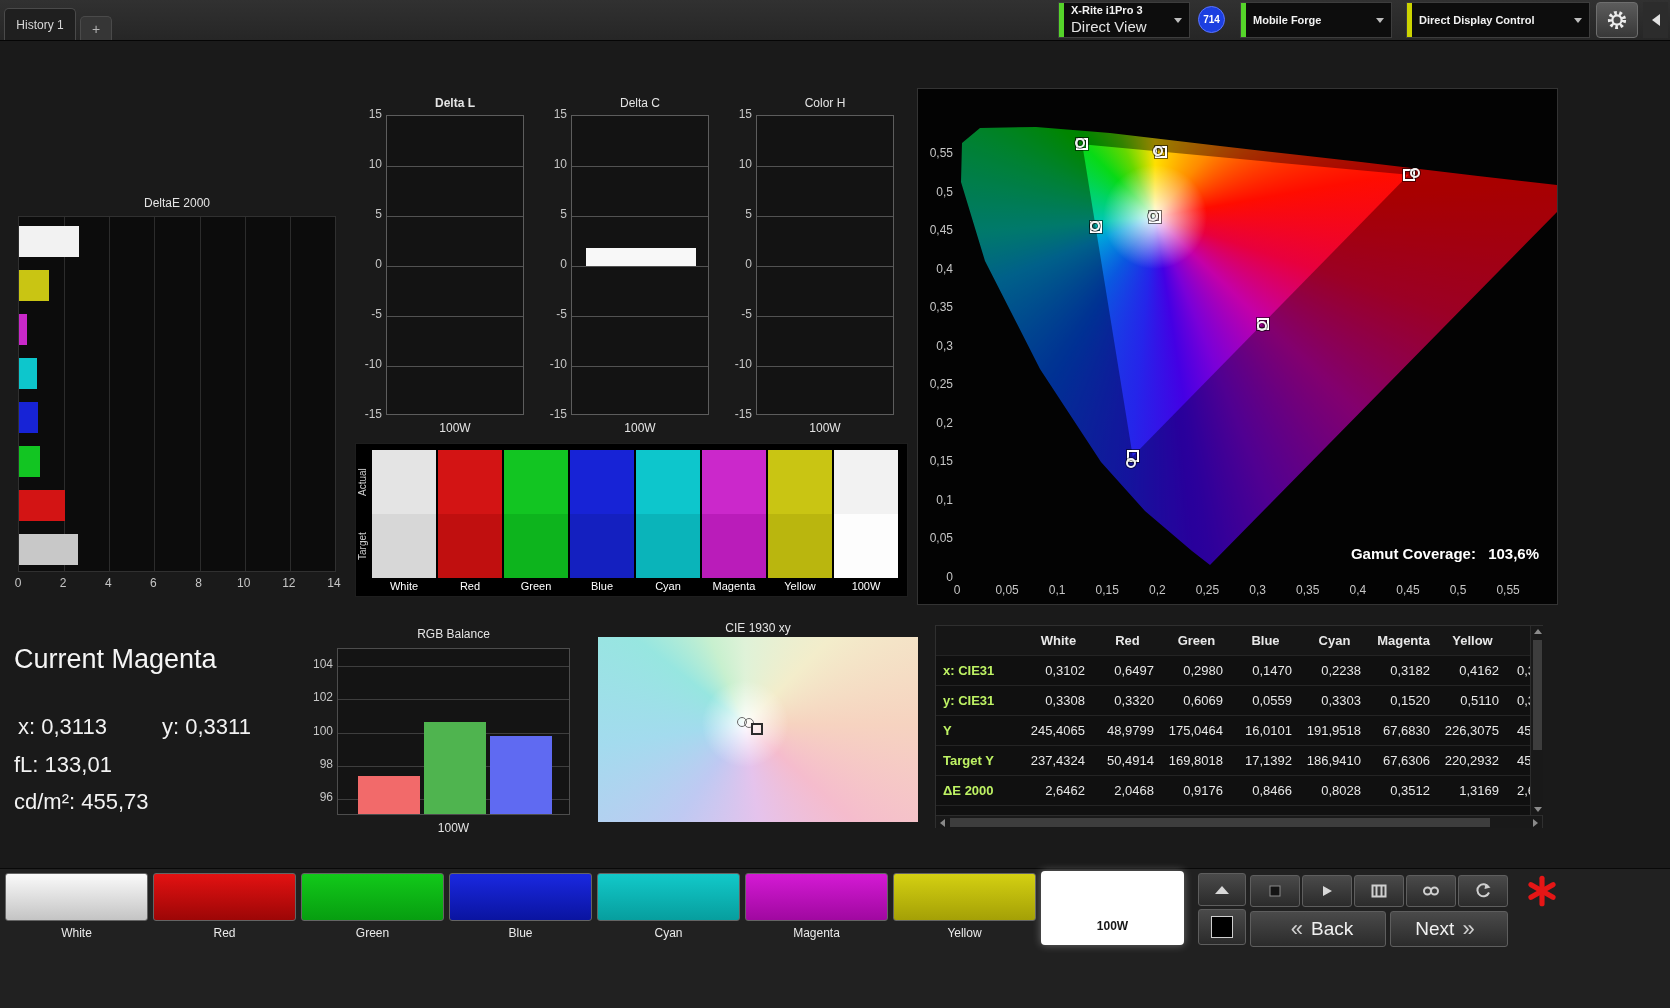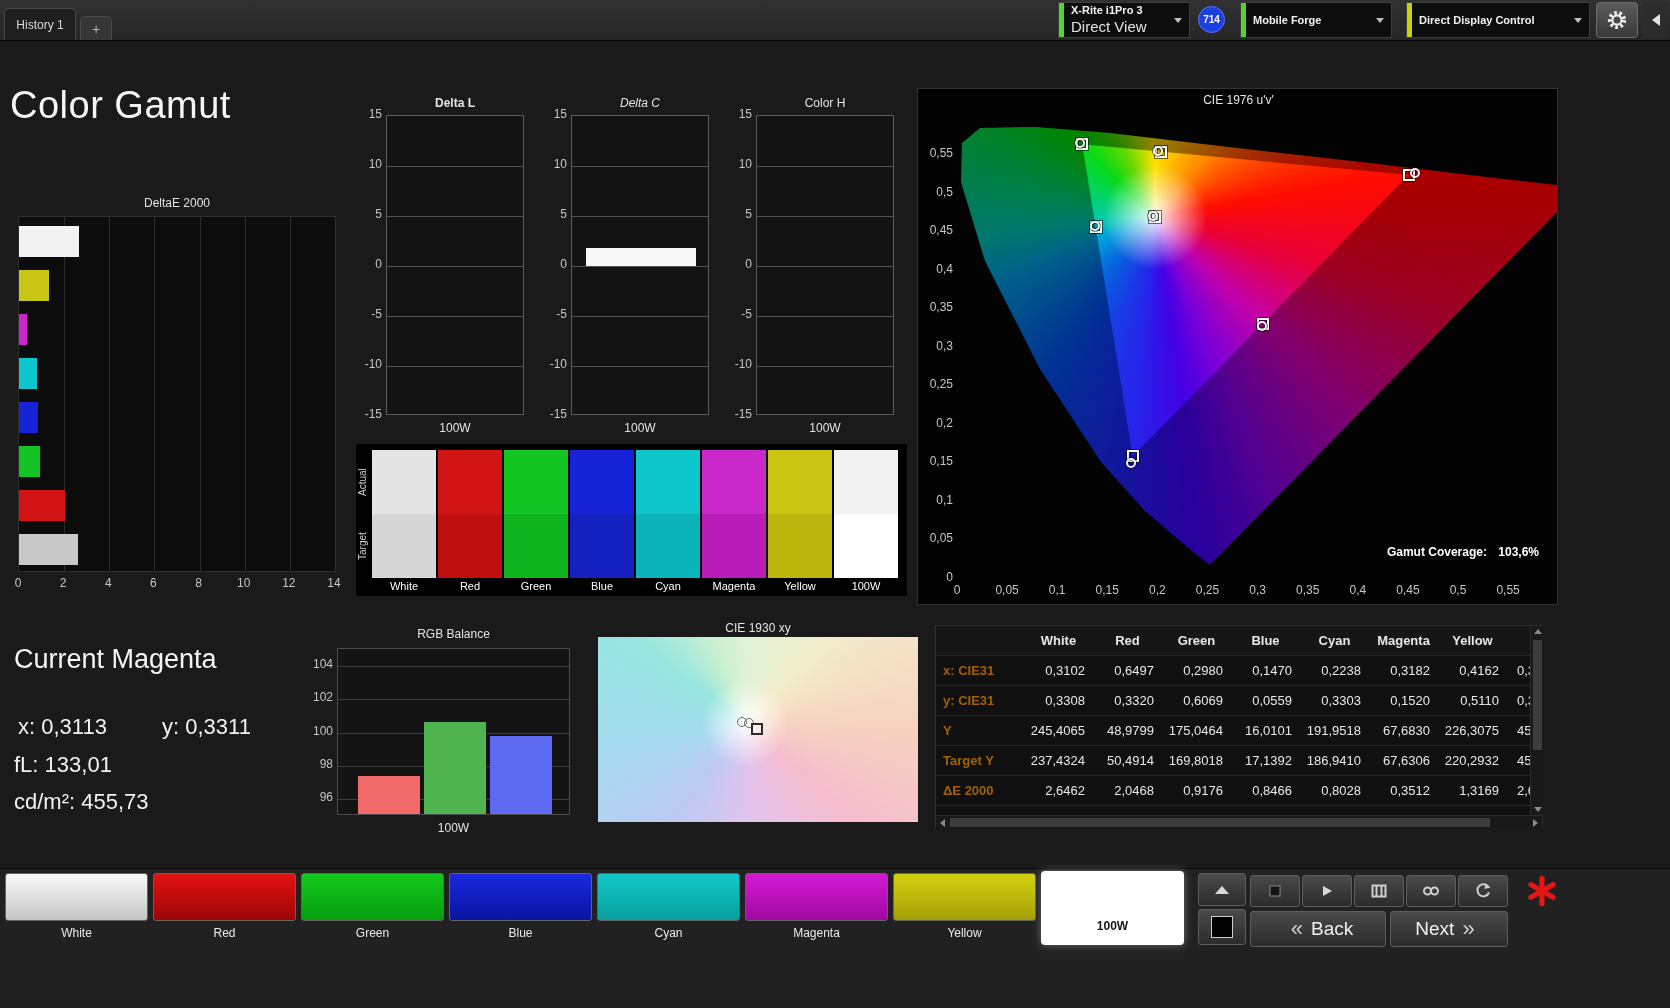--- a/index.html
+++ b/index.html
@@ -76,21 +76,21 @@
         #4400e4 171deg,#2525ea 186deg,#0a58e0 215deg,#00a0dc 248deg,#00c8b4 265deg,#00d464 292deg,
         #08da16 315deg,#66d800 336deg,#ffe000 360deg);}
   .locus-clip{clip-path:polygon(62px 39px,118px 38px,192px 44px,302px 57px,443px 73px,560px 87px,
         639px 96px,639px 123px,292px 476px,274px 462px,227px 422px,183px 373px,122px 280px,
         67px 172px,43px 93px,44px 54px);}
   .dim{filter:brightness(0.58) saturate(1.2);}
   .tsq{position:absolute;width:12px;height:12px;border:2px solid #fff;box-sizing:border-box;
        box-shadow:0 0 0 1px rgba(0,0,0,.55), inset 0 0 0 1px rgba(0,0,0,.55);}
   .mcirc{position:absolute;width:10px;height:10px;border:2px solid #f2f2f2;border-radius:50%;
        box-sizing:border-box;box-shadow:0 0 0 1px rgba(0,0,0,.5), inset 0 0 0 1px rgba(0,0,0,.5);}
-  .coverage{position:absolute;right:18px;top:456px;font-size:12px;font-weight:bold;color:#fff;}
+  .coverage{position:absolute;right:18px;top:456px;font-size:15px;font-weight:bold;color:#fff;}
   .coverage span{margin-left:8px;}
 
   
   .cr-title{position:absolute;left:14px;top:644px;font-size:27px;color:#f5f5f5;}
   .cr-line{position:absolute;font-size:22px;color:#f2f2f2;}
 
   
   .rgbplot{position:absolute;border:1px solid #4d4d4d;box-sizing:border-box;background:rgba(0,0,0,.2);overflow:hidden;}
   .rgbbar{position:absolute;bottom:0;}
   .rgb .ylab{width:28px;}
@@ -103,21 +103,21 @@
         #a3dbee 262deg,#97e6e0 308deg,#c8f0cf 338deg,#dff2d8 360deg);}
   .xycirc{position:absolute;width:10px;height:10px;border-radius:50%;border:1.5px solid #6a6a6a;box-sizing:border-box;}
   .xysq{position:absolute;width:12px;height:12px;border:2px solid #2c2c2c;box-sizing:border-box;}
 
   
   .mtable{position:absolute;left:935px;top:625px;width:608px;height:203px;background:#101010;
        border:1px solid #2f2f2f;box-sizing:border-box;}
   .mt-clip{position:absolute;left:0;top:0;width:594px;height:189px;overflow:hidden;}
   .mt-row{display:flex;height:29px;line-height:29px;border-bottom:1px solid #242424;font-size:13px;}
   .mt-row.head{font-weight:bold;color:#fff;background:#161616;}
-  .mt-label{flex:0 0 88px;padding-left:7px;box-sizing:border-box;font-weight:bold;color:#a16207;white-space:nowrap;}
+  .mt-label{flex:0 0 88px;padding-left:7px;box-sizing:border-box;font-weight:bold;color:#bef264;white-space:nowrap;}
   .mt-cell{flex:0 0 69px;width:69px;text-align:right;padding-right:8px;box-sizing:border-box;color:#e8e8e8;white-space:nowrap;}
   .mt-cell:last-child{text-align:left;padding-left:10px;padding-right:0;}
   .head .mt-cell{text-align:center;padding-right:0;}
   .vscroll{position:absolute;left:594px;top:0;width:13px;height:189px;background:#191919;border-left:1px solid #2c2c2c;box-sizing:border-box;}
   .hscroll{position:absolute;left:0;top:189px;width:606px;height:13px;background:#191919;border-top:1px solid #2c2c2c;box-sizing:border-box;}
   .sb-thumb{position:absolute;background:#3d3d3d;}
   .arr{width:0;height:0;position:absolute;}
 
   
   .bottombar{position:absolute;left:0;top:868px;width:1670px;height:140px;background:#212121;border-top:1px solid #090909;}
@@ -179,21 +179,20 @@
         <circle cx="11" cy="11" r="4.6" fill="none" stroke="#ececec" stroke-width="2.2"></circle>
       </svg>
     </div>
     <div class="collapsebtn" data-interactable="true">
       <svg data-interactable="false" width="12" height="16">
           <polygon points="10,2 10,14 2,8" fill="#e2e2e2"></polygon>
         </svg>
     </div>
   </div>
 
-  <div id="page-title" data-interactable="false">Color Gamut</div>
 
   <div class="abs" style="left:18px;top:196px;width:318px;height:400px;" data-interactable="false">
     <div class="ctitle" style="left:0;top:0;width:318px;" data-interactable="false">DeltaE 2000</div>
     <div class="deplot" data-interactable="false">
         <div class="gridv" data-interactable="false" style="left: 45.1429px;"></div>
         <div class="gridv" data-interactable="false" style="left: 90.2857px;"></div>
         <div class="gridv" data-interactable="false" style="left: 135.429px;"></div>
         <div class="gridv" data-interactable="false" style="left: 180.571px;"></div>
         <div class="gridv" data-interactable="false" style="left: 225.714px;"></div>
         <div class="gridv" data-interactable="false" style="left: 270.857px;"></div>
@@ -232,21 +231,21 @@
     <div class="vplot" style="left:26px;top:21px;width:138px;height:300px;" data-interactable="false">
         <div class="gridh" data-interactable="false" style="top: 50px; background: rgb(82, 82, 82);"></div>
         <div class="gridh" data-interactable="false" style="top: 100px; background: rgb(82, 82, 82);"></div>
         <div class="gridh" data-interactable="false" style="top: 150px; background: rgb(82, 82, 82);"></div>
         <div class="gridh" data-interactable="false" style="top: 200px; background: rgb(82, 82, 82);"></div>
         <div class="gridh" data-interactable="false" style="top: 250px; background: rgb(82, 82, 82);"></div>
       </div>
     <div class="ctitle" style="left:26px;top:327px;width:138px;" data-interactable="false">100W</div>
   </div>
   <div class="abs dl" style="left:545px;top:94px;width:170px;height:336px;" data-interactable="false">
-    <div class="ctitle" style="left:26px;top:2px;width:138px;font-style:italic;" data-interactable="false">Delta C</div>
+    <div class="ctitle" style="left:26px;top:2px;width:138px;" data-interactable="false">Delta C</div>
     <div class="ylabels" data-interactable="false">
         <div class="tick ylab" data-interactable="false" style="top: 13px;">15</div>
         <div class="tick ylab" data-interactable="false" style="top: 63px;">10</div>
         <div class="tick ylab" data-interactable="false" style="top: 113px;">5</div>
         <div class="tick ylab" data-interactable="false" style="top: 163px;">0</div>
         <div class="tick ylab" data-interactable="false" style="top: 213px;">-5</div>
         <div class="tick ylab" data-interactable="false" style="top: 263px;">-10</div>
         <div class="tick ylab" data-interactable="false" style="top: 313px;">-15</div>
       </div>
     <div class="vplot" style="left:26px;top:21px;width:138px;height:300px;" data-interactable="false">
@@ -321,21 +320,20 @@
         </div>
         <div class="swcol" data-interactable="false">
           <div class="sw" data-interactable="false" style="background: rgb(242, 242, 242);"></div>
           <div class="sw" data-interactable="false" style="background: rgb(253, 253, 253);"></div>
           <div class="swlabel" data-interactable="false">100W</div>
         </div>
       </div>
   </div>
 
   <div class="cie76" data-interactable="false">
-    <div class="ctitle" style="left:0;top:4px;width:641px;" data-interactable="false">CIE 1976 u'v'</div>
     <div class="locus-layer locus-fill locus-clip dim" data-interactable="false"></div>
     <div class="locus-layer locus-fill" data-interactable="false" style="clip-path: polygon(164.25px 55.3125px, 490.601px 85.8441px, 214.751px 367.259px);"></div>
     <div class="locus-layer" data-interactable="false">
         <div class="tsq" data-interactable="false" style="left: 231.196px; top: 121.941px;"></div>
         <div class="tsq" data-interactable="false" style="left: 484.601px; top: 79.8441px;"></div>
         <div class="tsq" data-interactable="false" style="left: 158.25px; top: 49.3125px;"></div>
         <div class="tsq" data-interactable="false" style="left: 208.751px; top: 361.259px;"></div>
         <div class="tsq" data-interactable="false" style="left: 171.677px; top: 131.81px;"></div>
         <div class="tsq" data-interactable="false" style="left: 338.61px; top: 228.724px;"></div>
         <div class="tsq" data-interactable="false" style="left: 237.308px; top: 56.7141px;"></div>

